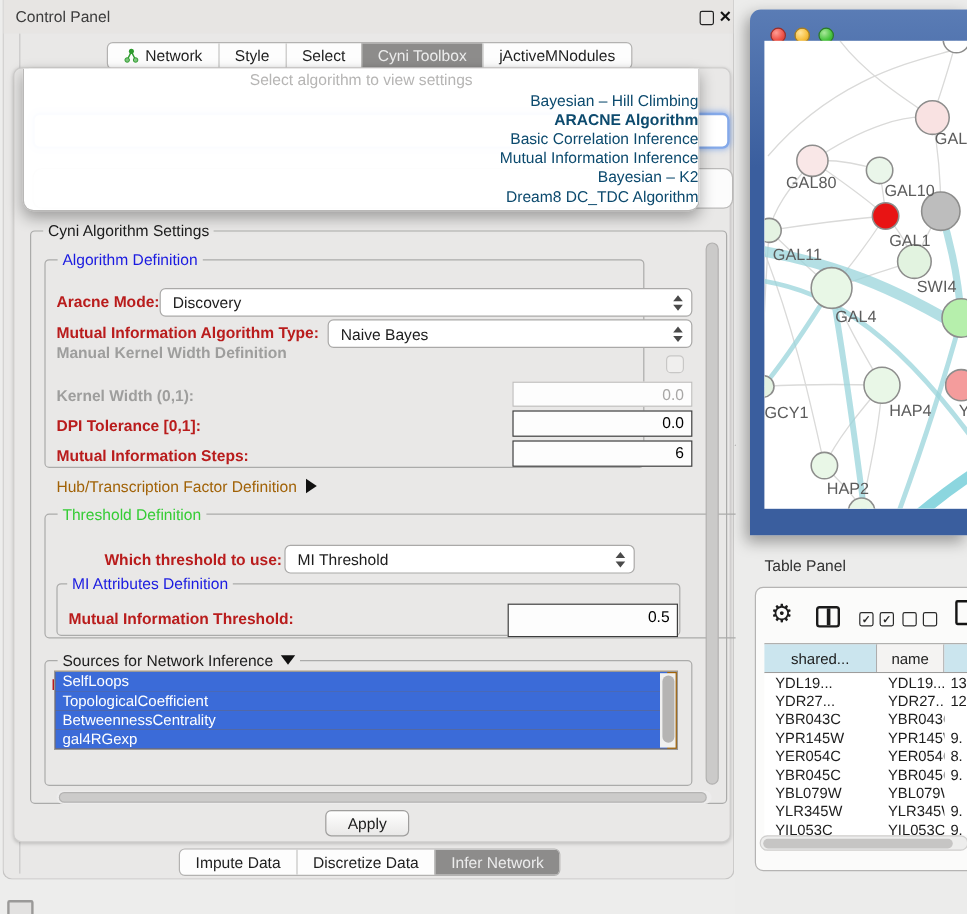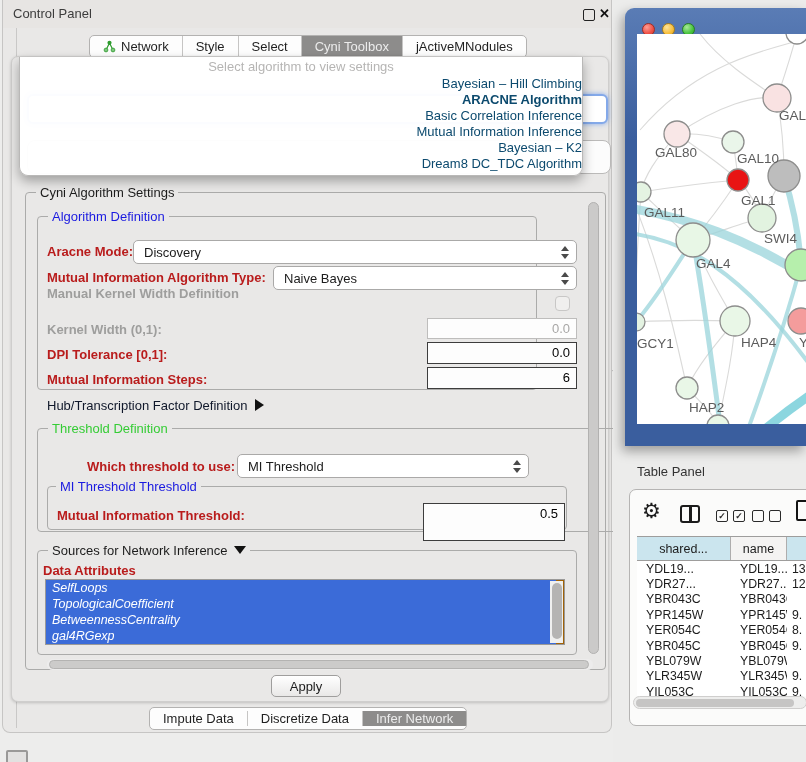--- a/index.html
+++ b/index.html
@@ -22,21 +22,21 @@
 
   
   .tabbar{display:inline-flex;height:23px;background:#fdfdfd;border:1px solid #b3b2b1;border-radius:5px;
     overflow:hidden;box-sizing:border-box;}
   .tabbar .tab{display:flex;align-items:center;padding:0 13px;border-left:1px solid #c6c5c4;
     color:#1f1f1f;cursor:default;white-space:nowrap;}
   .tabbar .tab:first-child{border-left:none;}
   .tabbar .tab.selected{background:#8d8c8b;color:#ececec;}
   .net-icon{margin-right:5px;display:inline-flex;}
   #top-tabs{left:86px;top:35px;}
-  #bottom-tabs{left:146px;top:707px;align-items:center;}
+  #bottom-tabs{left:146px;top:707px;}
 
   
   #ghost-combo{left:24px;top:94px;width:581px;height:30px;background:#fff;border:2px solid #84a9e9;
     border-radius:6px;box-shadow:0 0 5px rgba(110,155,235,0.8);box-sizing:border-box;}
   #ghost-field{left:24px;top:140px;width:584px;height:34px;background:#fcfcfc;border:1px solid #bbbab9;
     border-radius:8px;box-sizing:border-box;}
 
   
   #dd-popup{left:16px;top:57px;width:564px;height:119px;background:rgba(255,255,255,0.97);
     border:1px solid #b9b8b7;border-top:none;border-radius:0 0 9px 9px;
@@ -75,22 +75,22 @@
 
   .checkbox{position:absolute;width:15px;height:15px;border:1px solid #c8c7c6;border-radius:4px;
     background:#f0efee;box-sizing:border-box;}
 
   .tri-right{display:inline-block;width:0;height:0;border-top:6px solid transparent;
     border-bottom:6px solid transparent;border-left:9px solid #111;margin-left:8px;vertical-align:-1px;}
   .tri-down{display:inline-block;width:0;height:0;border-left:6px solid transparent;
     border-right:6px solid transparent;border-top:8px solid #111;margin-left:6px;vertical-align:1px;}
 
   
-  #attr-list{left:42px;top:579px;width:520px;height:66px;background:#a16207;border:1px solid #9a9998;
-    box-sizing:border-box;overflow:hidden;font-style:italic;}
+  #attr-list{left:42px;top:559px;width:520px;height:66px;background:#a16207;border:1px solid #9a9998;
+    box-sizing:border-box;overflow:hidden;}
   .attr-item{height:16px;line-height:16px;padding-left:6px;color:#fff;background:#3b6bd8;
     width:calc(100% - 14px);font-size:12.5px;}
   #attr-scroll{position:absolute;right:1px;top:1px;width:13px;height:62px;background:#f0f0ef;}
   #attr-thumb{position:absolute;left:1.5px;top:2px;width:10px;height:56px;background:#b5b4b3;border-radius:5px;}
 
   
   #v-scroll{left:584px;top:200px;width:13px;height:462px;}
   #v-thumb{position:absolute;left:1px;top:2px;width:11px;height:452px;background:#cbcac9;
     border:1px solid #b2b1b0;border-radius:6px;box-sizing:border-box;}
   #h-scroll{left:44px;top:659px;width:546px;height:11px;background:#edecec;border-radius:6px;}
@@ -221,35 +221,35 @@
   </div>
   <span class="lbl gray abs" style="left:44px;top:286px;">Manual Kernel Width Definition</span>
   <span class="checkbox abs" style="left:552px;top:296px;"></span>
   <span class="lbl gray abs" style="left:44px;top:322px;">Kernel Width (0,1):</span>
   <div class="field dis abs" style="left:424px;top:318px;width:150px;height:21px;line-height:19px;">0.0</div>
   <span class="lbl abs" style="left:44px;top:347px;">DPI Tolerance [0,1]:</span>
   <div class="field dark abs" style="left:424px;top:342px;width:150px;height:22px;line-height:19px;">0.0</div>
   <span class="lbl abs" style="left:44px;top:372px;">Mutual Information Steps:</span>
   <div class="field dark abs" style="left:424px;top:367px;width:150px;height:22px;line-height:19px;">6</div>
 
-  <span class="abs" style="left:44px;top:398px;color:#0f172a;"><span>Hub/Transcription Factor Definition</span><span class="tri-right"></span></span>
+  <span class="abs" style="left:44px;top:398px;color:#a16207;"><span>Hub/Transcription Factor Definition</span><span class="tri-right"></span></span>
 
   <div id="thr-group" class="group abs">
     <span class="gtitle green" style="left:10px;">Threshold Definition</span>
   </div>
   <span class="lbl abs" style="left:84px;top:459px;">Which threshold to use:</span>
   <div class="combo abs" style="left:234px;top:454px;width:292px;">
     <span>MI Threshold</span>
     <span class="stepper"></span>
   </div>
   <div id="mi-group" class="group abs">
-    <span class="gtitle blue" style="left:8px;">MI Threshold Threshold</span>
+    <span class="gtitle blue" style="left:8px;">MI Attributes Definition</span>
   </div>
   <span class="lbl abs" style="left:54px;top:508px;">Mutual Information Threshold:</span>
-  <div class="field dark abs" style="left:420px;top:503px;width:142px;height:38px;line-height:19px;">0.5</div>
+  <div class="field dark abs" style="left:420px;top:503px;width:142px;height:28px;line-height:19px;">0.5</div>
 
   <div id="src-group" class="group abs">
     <span class="gtitle" style="left:10px;"><span>Sources for Network Inference</span><span class="tri-down"></span></span>
   </div>
   <span class="lbl abs" style="left:40px;top:563px;">Data Attributes</span>
   <div id="attr-list" class="abs">
     <div id="attr-items">
         <div class="attr-item">SelfLoops</div>
         <div class="attr-item">TopologicalCoefficient</div>
         <div class="attr-item">BetweennessCentrality</div>

